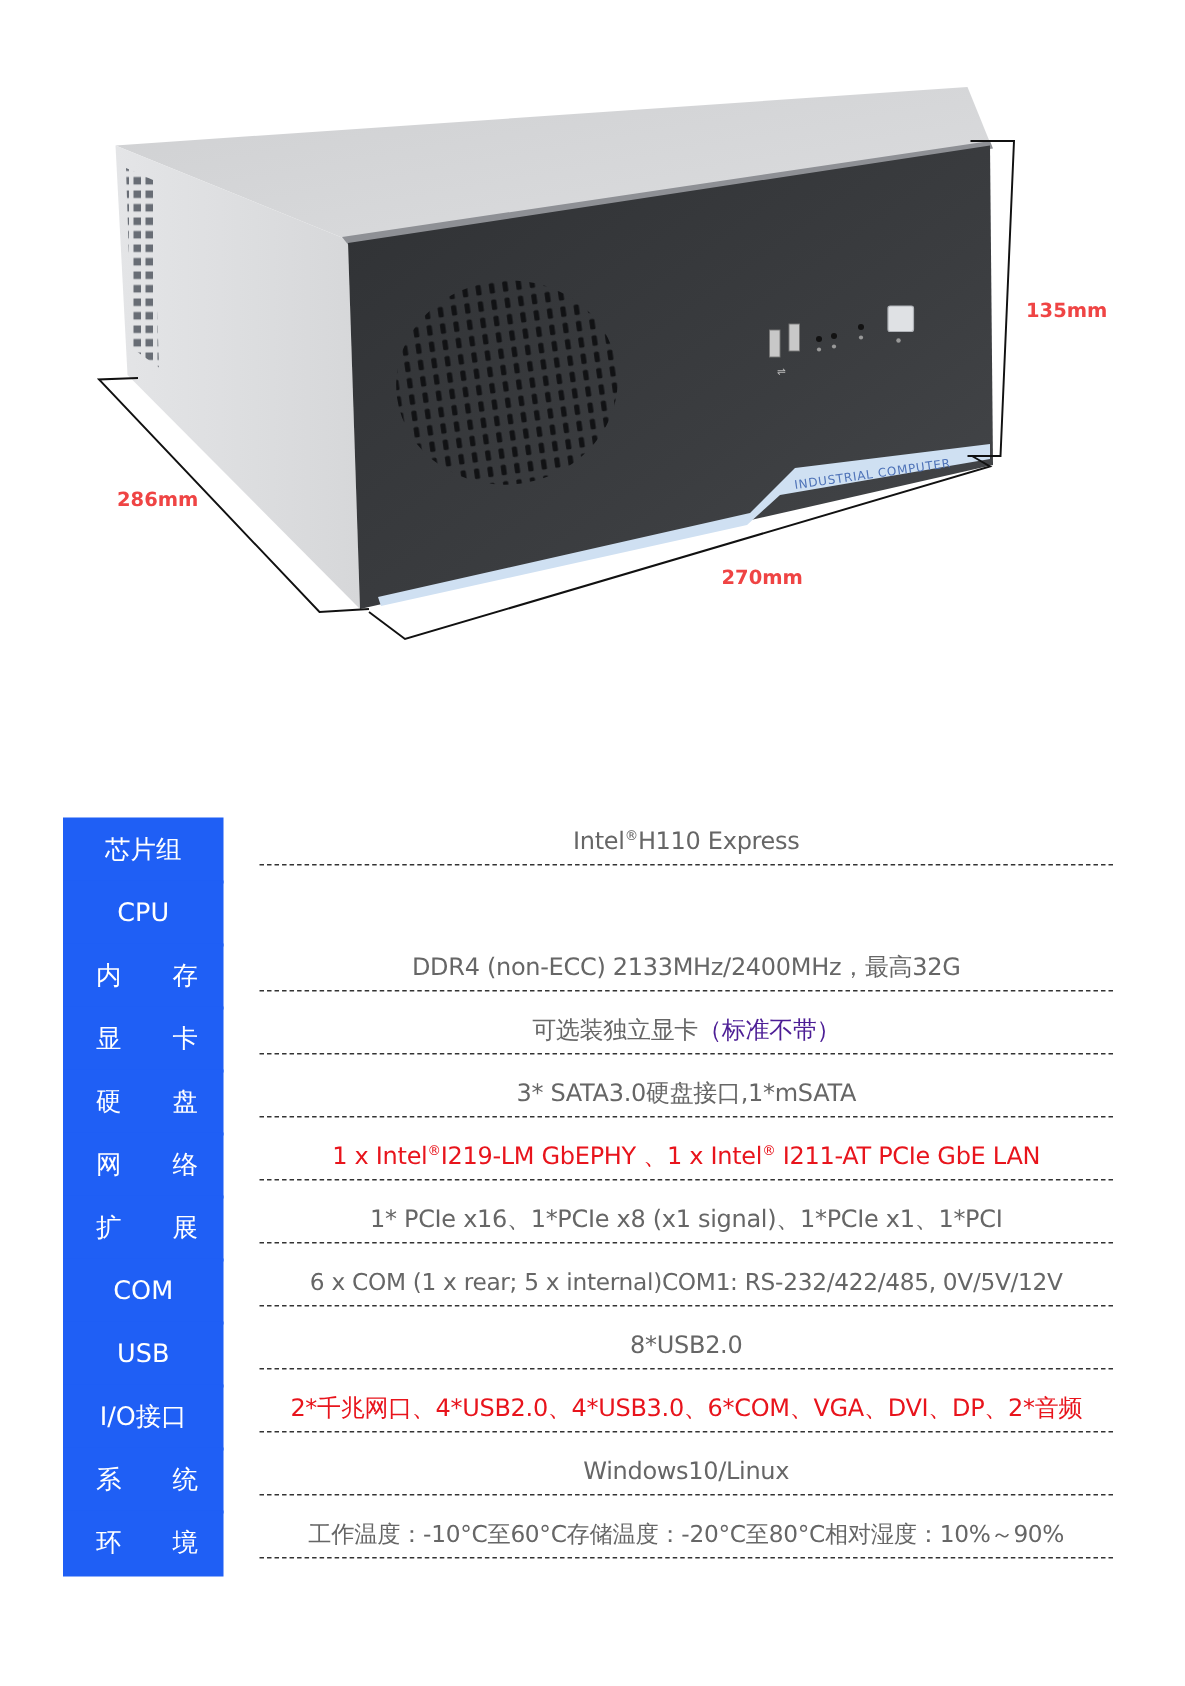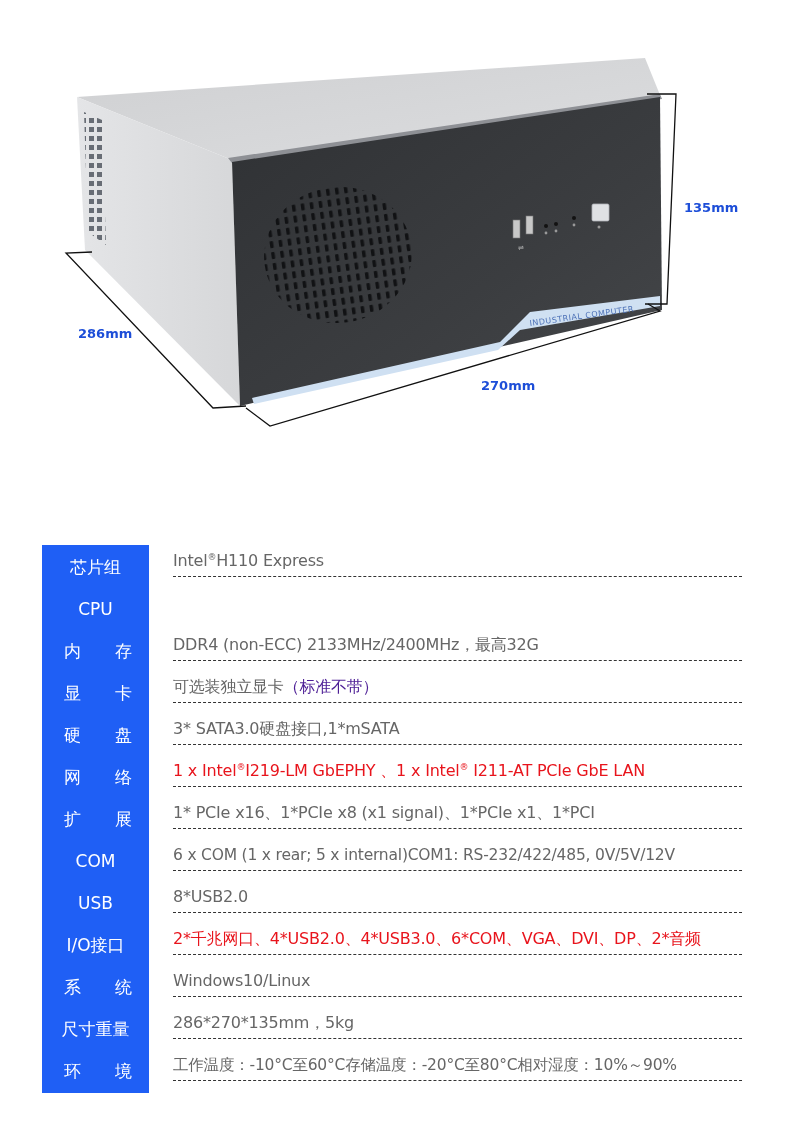--- a/index.html
+++ b/index.html
@@ -24,21 +24,21 @@
     .product-figure svg {
       position: absolute;
       left: 0;
       top: 0;
     }
     .dim-label {
       position: absolute;
       font-family: "DejaVu Sans", sans-serif;
       font-weight: bold;
       font-size: 13px;
-      color: #1d4ed8;
+      color: #ef4444;
       white-space: nowrap;
     }
     .spec-table {
       position: absolute;
       left: 42px;
       top: 545px;
       width: 700px;
     }
     .spec-row {
       position: relative;
@@ -69,20 +69,21 @@
       left: 131px;
       top: 0;
       width: 569px;
       height: 31px;
       line-height: 32px;
       font-size: 16px;
       color: #666666;
       white-space: nowrap;
       border-bottom: 1px dashed #333333;
       letter-spacing: -0.2px;
+      text-align: center;
     }
     .spec-value.red { color: #e8141c; }
     .spec-value .red { color: #4c1d95; }
     .spec-value sup {
       font-size: 9px;
       vertical-align: 6px;
       line-height: 0;
     }
   </style>
 </head>
@@ -220,24 +221,20 @@
   </div>
 
   <div class="spec-row">
     <div class="spec-label spread">
       <span class="ch">系</span>
       <span class="ch">统</span>
     </div>
     <div class="spec-value">Windows10/Linux</div>
   </div>
 
-  <div class="spec-row">
-    <div class="spec-label">尺寸重量</div>
-    <div class="spec-value">286*270*135mm，5kg</div>
-  </div>
 
   <div class="spec-row">
     <div class="spec-label spread">
       <span class="ch">环</span>
       <span class="ch">境</span>
     </div>
     <div class="spec-value" style="font-size:15.5px;">工作温度：-10°C至60°C存储温度：-20°C至80°C相对湿度：10%～90%</div>
   </div>
 
 </div>

